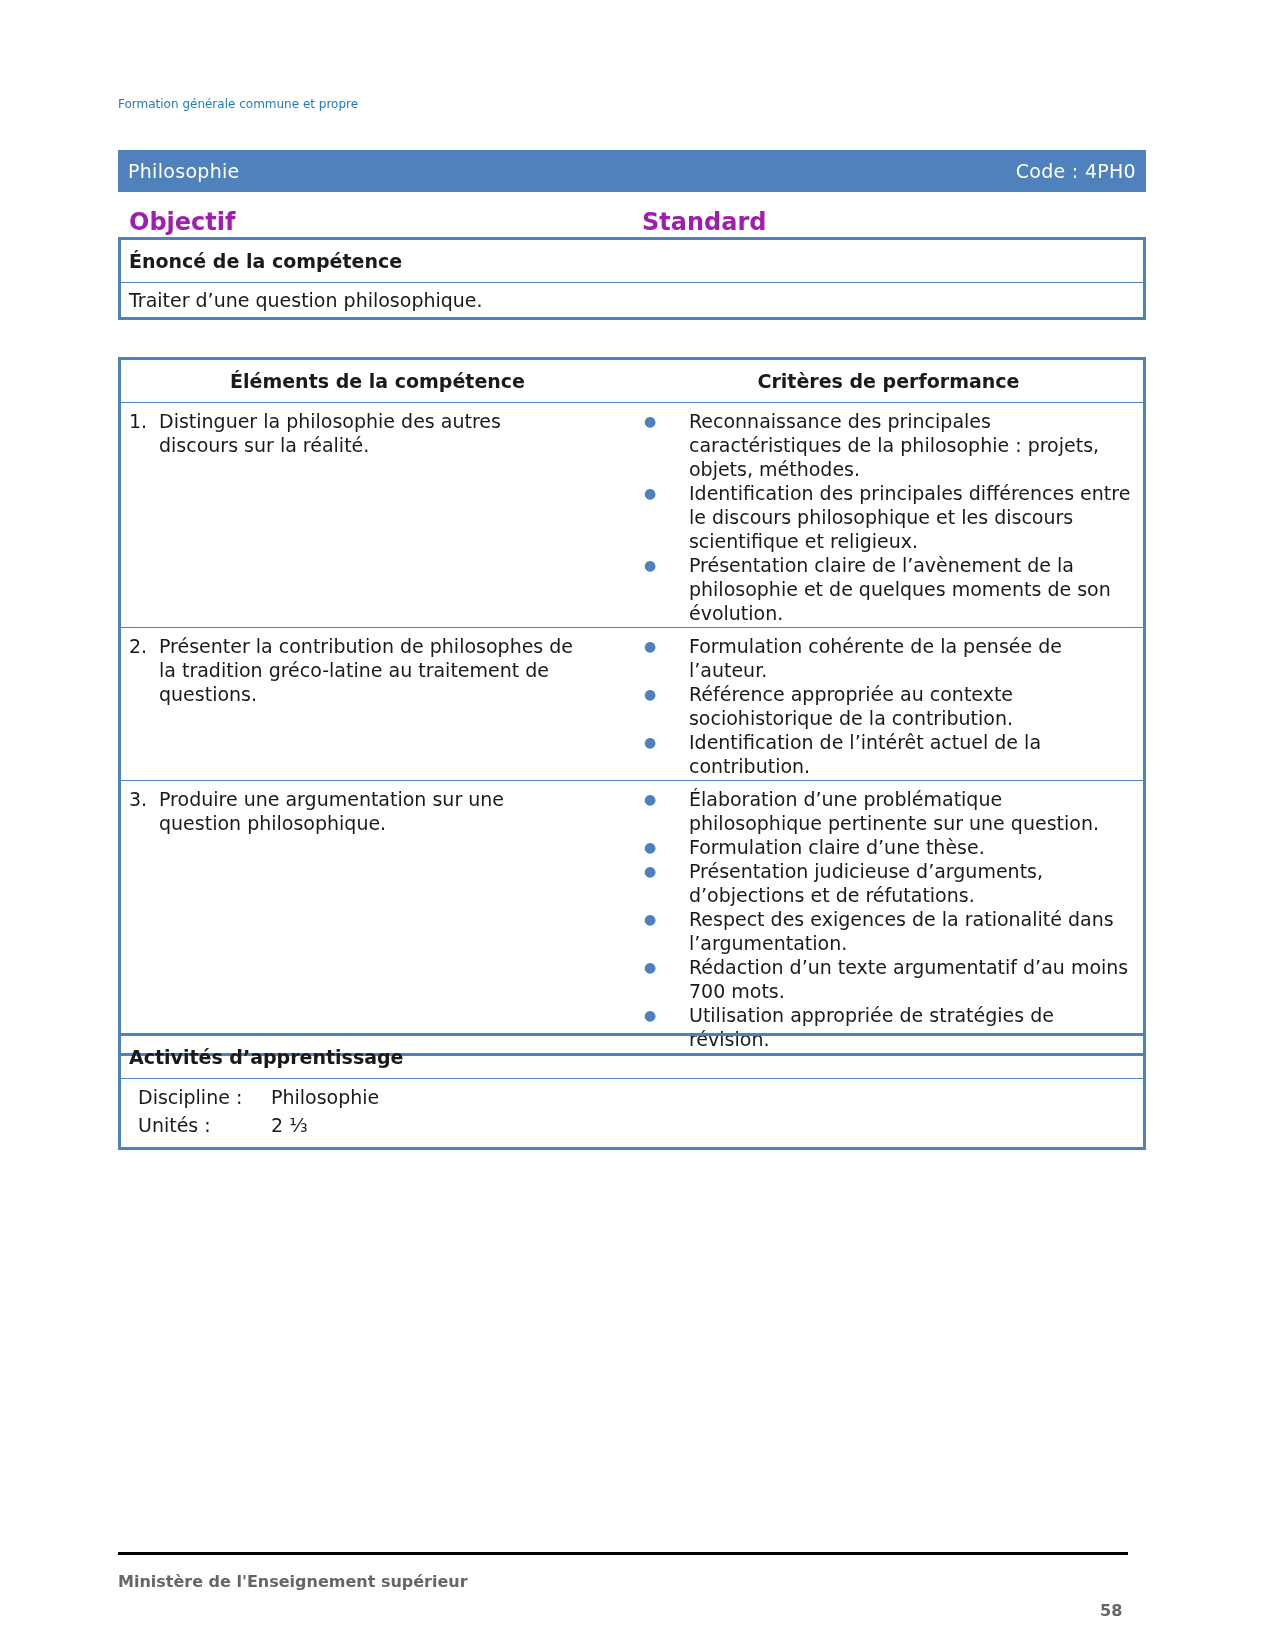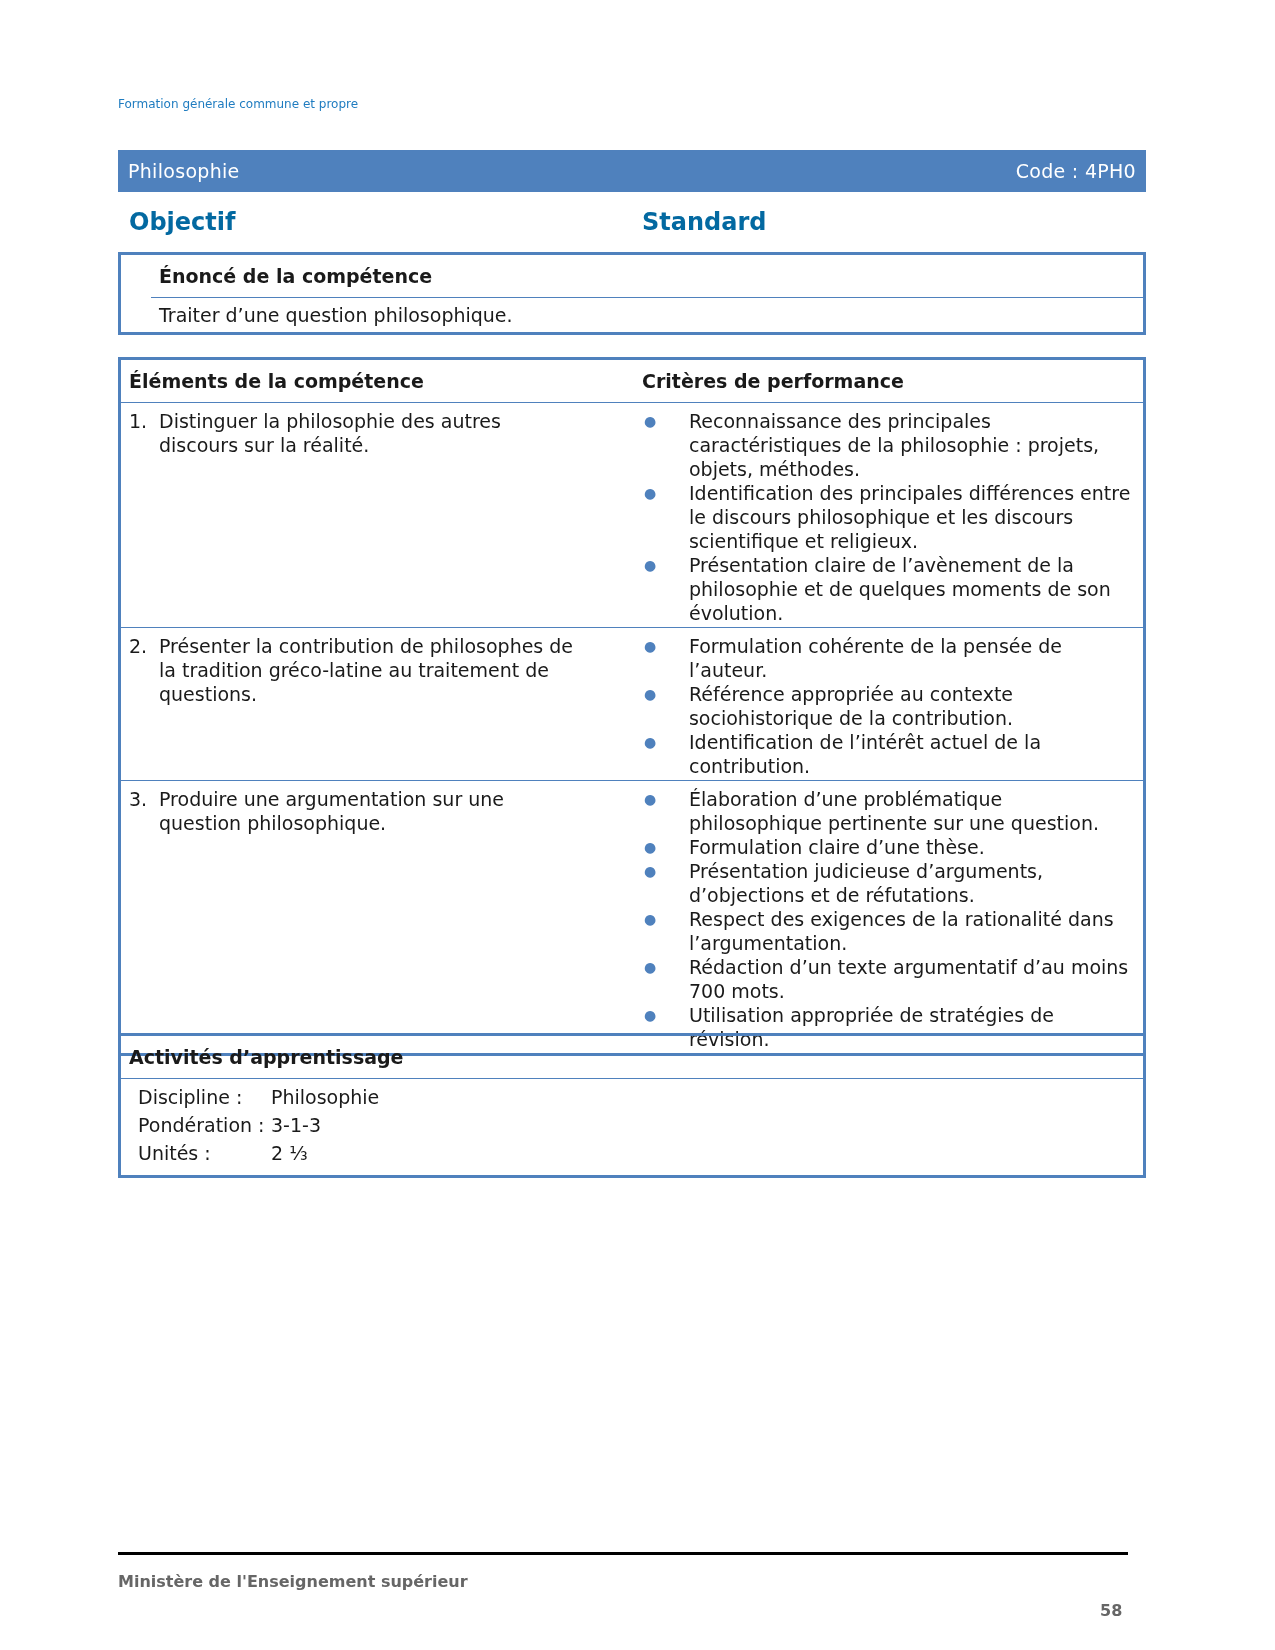--- a/index.html
+++ b/index.html
@@ -1,24 +1,24 @@
 <!DOCTYPE html>
 <html><head>
 <meta charset="utf-8">
 <style>
   html, body { margin:0; padding:0; background:#ffffff; }
   body { width:1275px; height:1650px; position:relative; font-family:"DejaVu Sans", sans-serif; color:#1a1a1a; overflow:hidden; }
   .top-label { position:absolute; left:118px; top:74px; font-size:12px; color:#1f7cc0;margin-top:23px; }
   .title-bar { position:absolute; left:118px; top:150px; width:1028px; height:42px; background:#4f81bd; color:#fff; font-size:19px; display:flex; align-items:center; justify-content:space-between; padding:0 10px; box-sizing:border-box; letter-spacing:0.3px; }
-  .heading { position:absolute; top:208px; font-size:24px; font-weight:bold; color:#0369a1; }
+  .heading { position:absolute; top:208px; font-size:24px; font-weight:bold; color:#a21caf; }
   .box { position:absolute; left:118px; width:1028px; border:3px solid #4f81bd; box-sizing:border-box; }
   .box .hdr { font-weight:bold; font-size:19px; padding:10px 8px; border-bottom:1.5px solid #4f81bd; }
   .box .cell { font-size:19px; padding:6px 8px; }
   .cols { display:flex; }
-  .cols > div { box-sizing:border-box; }
+  .cols > div { box-sizing:border-box;text-align:center; }
   .col-left { width:513px; }
   .col-right { width:509px; }
   .row { display:flex; border-bottom:1.5px solid #4f81bd; }
   .row:last-child { border-bottom:none; }
   .elem { display:flex; font-size:19px; line-height:24px; padding:6px 8px; }
   .elem .num { width:30px; flex:none; }
   .crit { list-style:none; margin:0; padding:6px 8px 2px 0; font-size:19px; line-height:24px; }
   .crit li { display:flex; }
   .crit .bullet { width:45px; flex:none; color:#4f81bd; font-size:14px; padding-left:2px; }
   .kv { display:flex; font-size:19px; line-height:28px; }
@@ -33,21 +33,21 @@
 <div class="top-label">Formation générale commune et propre</div>
 
 <div class="title-bar">
   <span>Philosophie</span>
   <span>Code : 4PH0</span>
 </div>
 
 <div class="heading" style="left:129px">Objectif</div>
 <div class="heading" style="left:642px">Standard</div>
 
-<div class="box" style="top:252px;padding-left:30px;">
+<div class="box" style="top:237px;">
   <div class="hdr">Énoncé de la compétence</div>
   <div class="cell">Traiter d’une question philosophique.</div>
 </div>
 
 <div class="box" style="top:357px;">
   <div class="cols" style="border-bottom:1.5px solid #4f81bd;">
     <div class="col-left hdr" style="border:none">Éléments de la compétence</div>
     <div class="col-right hdr" style="border:none">Critères de performance</div>
   </div>
   <div id="rows">
@@ -133,24 +133,20 @@
 </div>
 
 <div class="box" style="top:1033px;">
   <div class="hdr">Activités d’apprentissage</div>
   <div class="cell" style="padding:4px 8px 8px;" id="kv">
       <div class="kv">
         <span class="k">Discipline :</span>
         <span>Philosophie</span>
       </div>
       <div class="kv">
-        <span class="k">Pondération :</span>
-        <span>3-1-3</span>
-      </div>
-      <div class="kv">
         <span class="k">Unités :</span>
         <span>2 ⅓</span>
       </div>
     </div>
 </div>
 
 <div class="footer-line"></div>
 <div class="footer-left">Ministère de l'Enseignement supérieur</div>
 <div class="footer-right">58</div>
 

